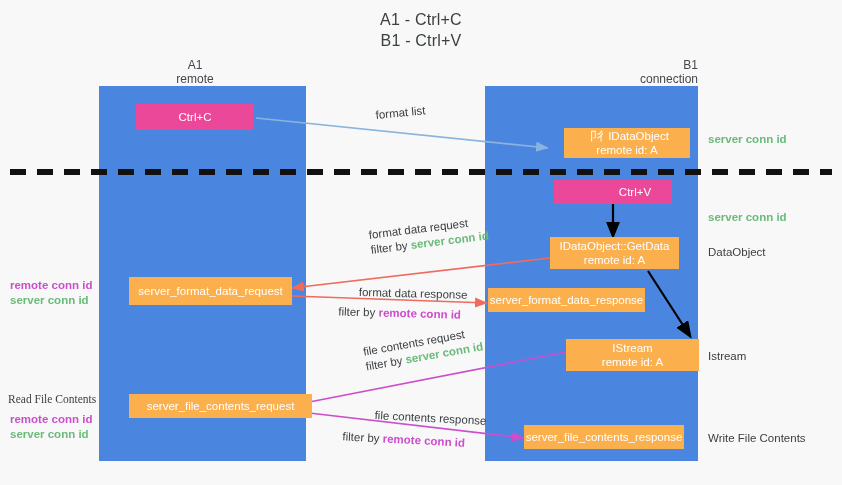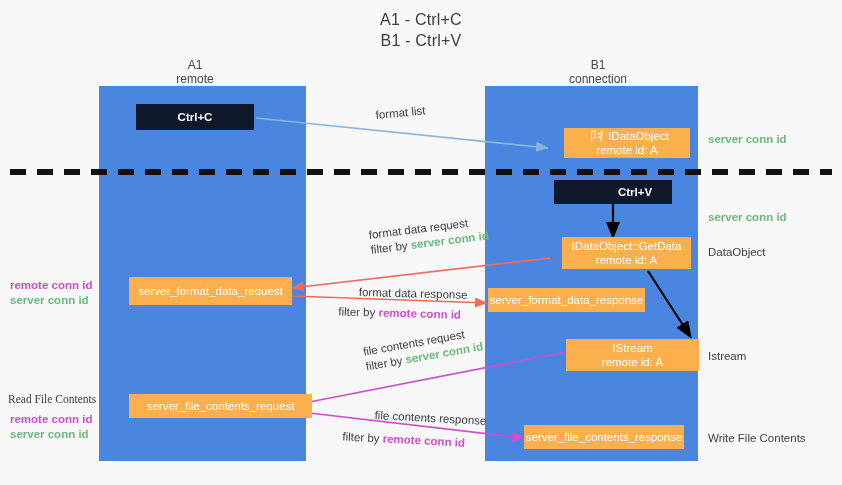--- a/index.html
+++ b/index.html
@@ -36,21 +36,21 @@
     position: absolute;
     text-align: center;
     color: #44484c;
     font-size: 12px;
     line-height: 14px;
     width: 200px;
   }
   .lane-head .l1 { display:block; }
   .lane-head .l2 { display:block; }
   .lane-head.a { left: 95px; top: 58px; }
-  .lane-head.b { left: 498px; top: 58px; }
+  .lane-head.b { left: 498px; top: 58px; text-align: right; }
 
   
   .lane {
     position: absolute;
     background: #4a86e0;
     top: 86px;
     height: 375px;
   }
   .lane.a { left: 99px; width: 207px; }
   .lane.b { left: 485px; width: 213px; }
@@ -62,21 +62,21 @@
     display: flex;
     flex-direction: column;
     align-items: center;
     justify-content: center;
     color: #ffffff;
     font-size: 11.5px;
     line-height: 14px;
     text-align: center;
     padding: 2px 4px;
   }
-  .box.green  { background: #0f172a; font-weight: bold; }
+  .box.green  { background: #ec4899; }
   .box.orange { background: #fbb04d; }
   .box .sub { display: block; }
 
   
   .txt {
     position: absolute;
     font-size: 11.5px;
     line-height: 14px;
     white-space: nowrap;
   }
@@ -180,21 +180,21 @@
 
   <div class="box orange" style="left:564px; top:128px; width:126px; height:30px;">
     <span>卩彳IDataObject</span>
     <span class="sub">remote id: A</span>
   </div>
 
   <div class="box green" style="left:554px; top:180px; width:118px; height:24px;padding-left:48px;">
     <span>Ctrl+V</span>
   </div>
 
-  <div class="box orange" style="left:550px; top:237px; width:129px; height:32px;margin-left:12px;">
+  <div class="box orange" style="left:550px; top:237px; width:129px; height:32px;">
     <span>IDataObject::GetData</span>
     <span class="sub">remote id: A</span>
   </div>
 
   <div class="box orange" style="left:488px; top:288px; width:157px; height:24px;">
     <span>server_format_data_response</span>
   </div>
 
   <div class="box orange" style="left:566px; top:339px; width:133px; height:32px;">
     <span>IStream</span>

